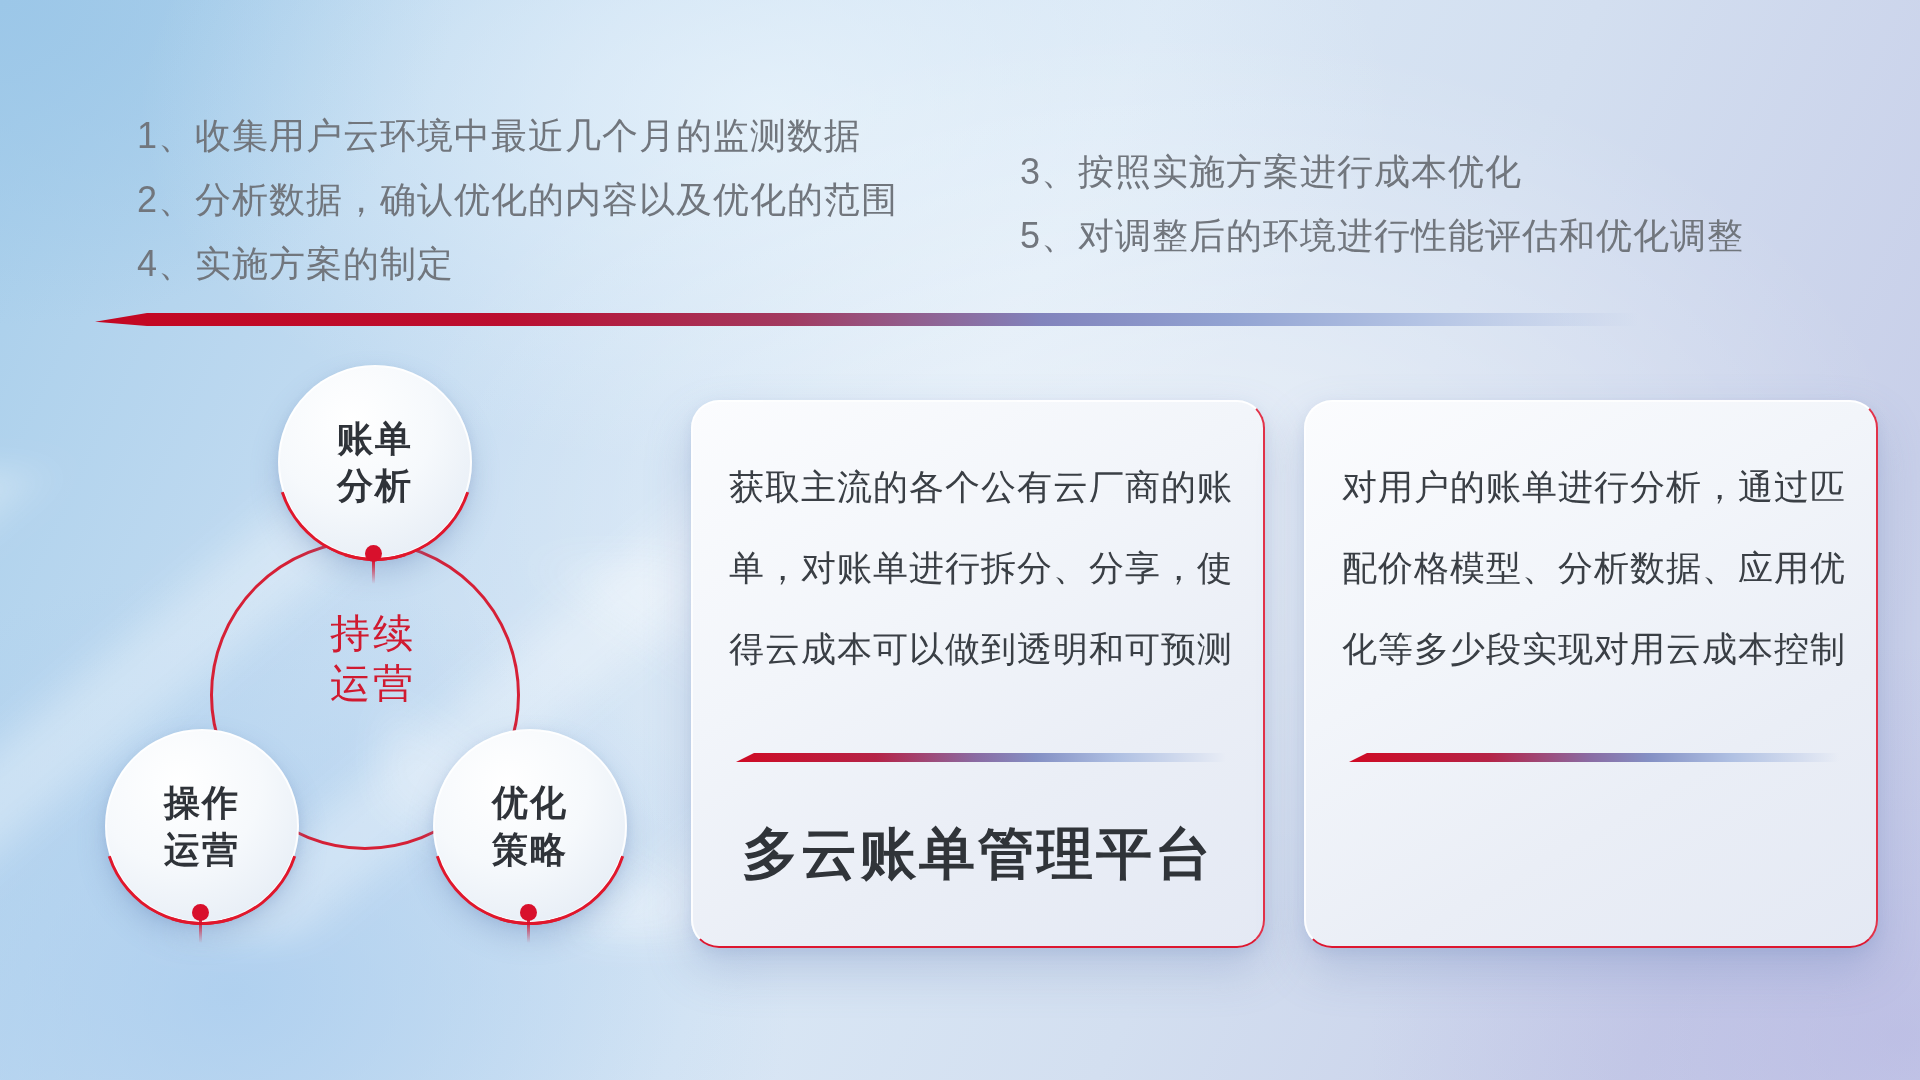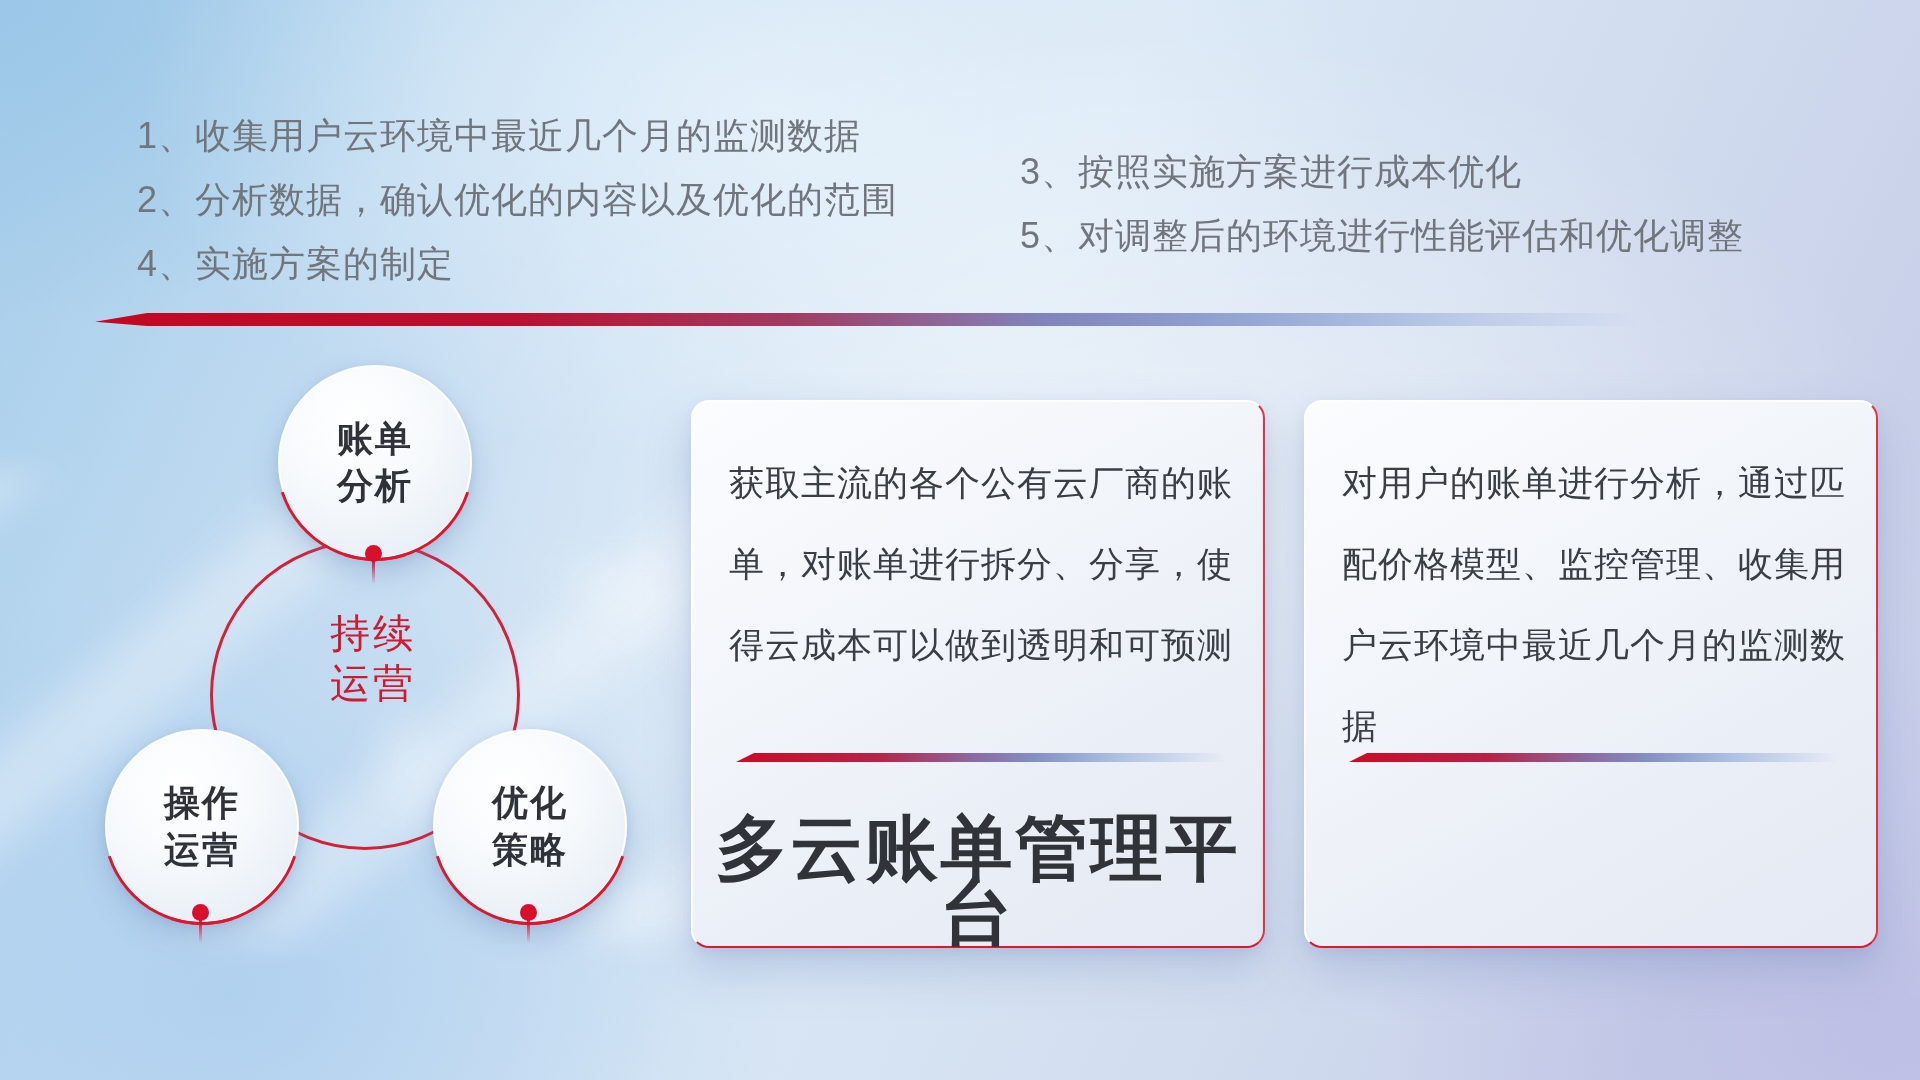--- a/index.html
+++ b/index.html
@@ -55,33 +55,33 @@
   .node-top{left:278px;top:365px;width:190px;height:190px;}
   .node-bl{left:105px;top:729px;width:190px;height:190px;}
   .node-br{left:433px;top:729px;width:190px;height:190px;}
   .node .lbl{position:relative;z-index:3;text-align:center;font-size:36px;line-height:47px;
     font-weight:bold;color:#2f3339;letter-spacing:2px;}
   .dot{position:absolute;width:17px;height:17px;border-radius:50%;background:#d8102c;z-index:4;}
   .dot::after{content:"";position:absolute;left:7px;top:15px;width:3px;height:24px;
     background:linear-gradient(#d8102c,rgba(216,16,44,0));}
   .dot-top{left:365px;top:545px;} .dot-bl{left:192px;top:904px;} .dot-br{left:520px;top:904px;}
   
-  .card{position:absolute;top:400px;width:570px;height:544px;border-radius:18px;
+  .card{position:absolute;top:400px;width:570px;height:544px;border-radius:28px;
     background:linear-gradient(150deg,#fbfcfe 0%,#f2f5fa 38%,#eaeef6 68%,#e4e9f4 100%);
     border:2px solid;
     border-color:rgba(255,255,255,.95) #e23249 #dd1730 rgba(255,255,255,.9);
-    box-shadow:0 22px 46px rgba(108,134,186,.30), 0 5px 12px rgba(120,145,195,.16);font-family:Liberation Mono, monospace;}
+    box-shadow:0 22px 46px rgba(108,134,186,.30), 0 5px 12px rgba(120,145,195,.16);}
   .card-billing{left:691px;} .card-cost{left:1304px;}
   .card .desc{position:absolute;left:36px;top:0;width:512px;margin:0;padding-top:44px;
     font-size:35px;line-height:81px;letter-spacing:1px;color:#3a3f45;}
   .card .divider{position:absolute;left:43px;top:351px;width:500px;height:9px;
     background:linear-gradient(90deg,#cf0a24 0%,#b52347 28%,#8a6ba3 48%,#8490c4 60%,#aebfe2 76%,rgba(222,232,246,0) 98%);
     clip-path:polygon(18px 0,100% 0,100% 100%,0 100%);}
   .card .title{position:absolute;left:0;top:420px;width:100%;margin:0;text-align:center;
-    font-size:72px;line-height:64px;font-weight:bold;color:#303439;letter-spacing:3px;}
+    font-size:56px;line-height:64px;font-weight:bold;color:#303439;letter-spacing:3px;}
 </style>
 </head>
 <body>
 
 <div class="slide">
   <div class="streaks"></div>
   <div class="streaks2"></div>
 
   <div class="steps-left">
     <div class="step s0">1、收集用户云环境中最近几个月的监测数据</div>
@@ -127,16 +127,16 @@
     <div class="dot dot-br"></div>
   </div>
 
   <section class="card card-billing">
     <p class="desc">获取主流的各个公有云厂商的账单，对账单进行拆分、分享，使得云成本可以做到透明和可预测</p>
     <div class="divider"></div>
     <h2 class="title">多云账单管理平台</h2>
   </section>
 
   <section class="card card-cost">
-    <p class="desc">对用户的账单进行分析，通过匹配价格模型、监控管理、收集用户云环境中最近几个月的监测数据</p>
+    <p class="desc">对用户的账单进行分析，通过匹配价格模型、分析数据、应用优化等多少段实现对用云成本控制</p>
     <div class="divider"></div>
   </section>
 </div>
 
 </body></html>

